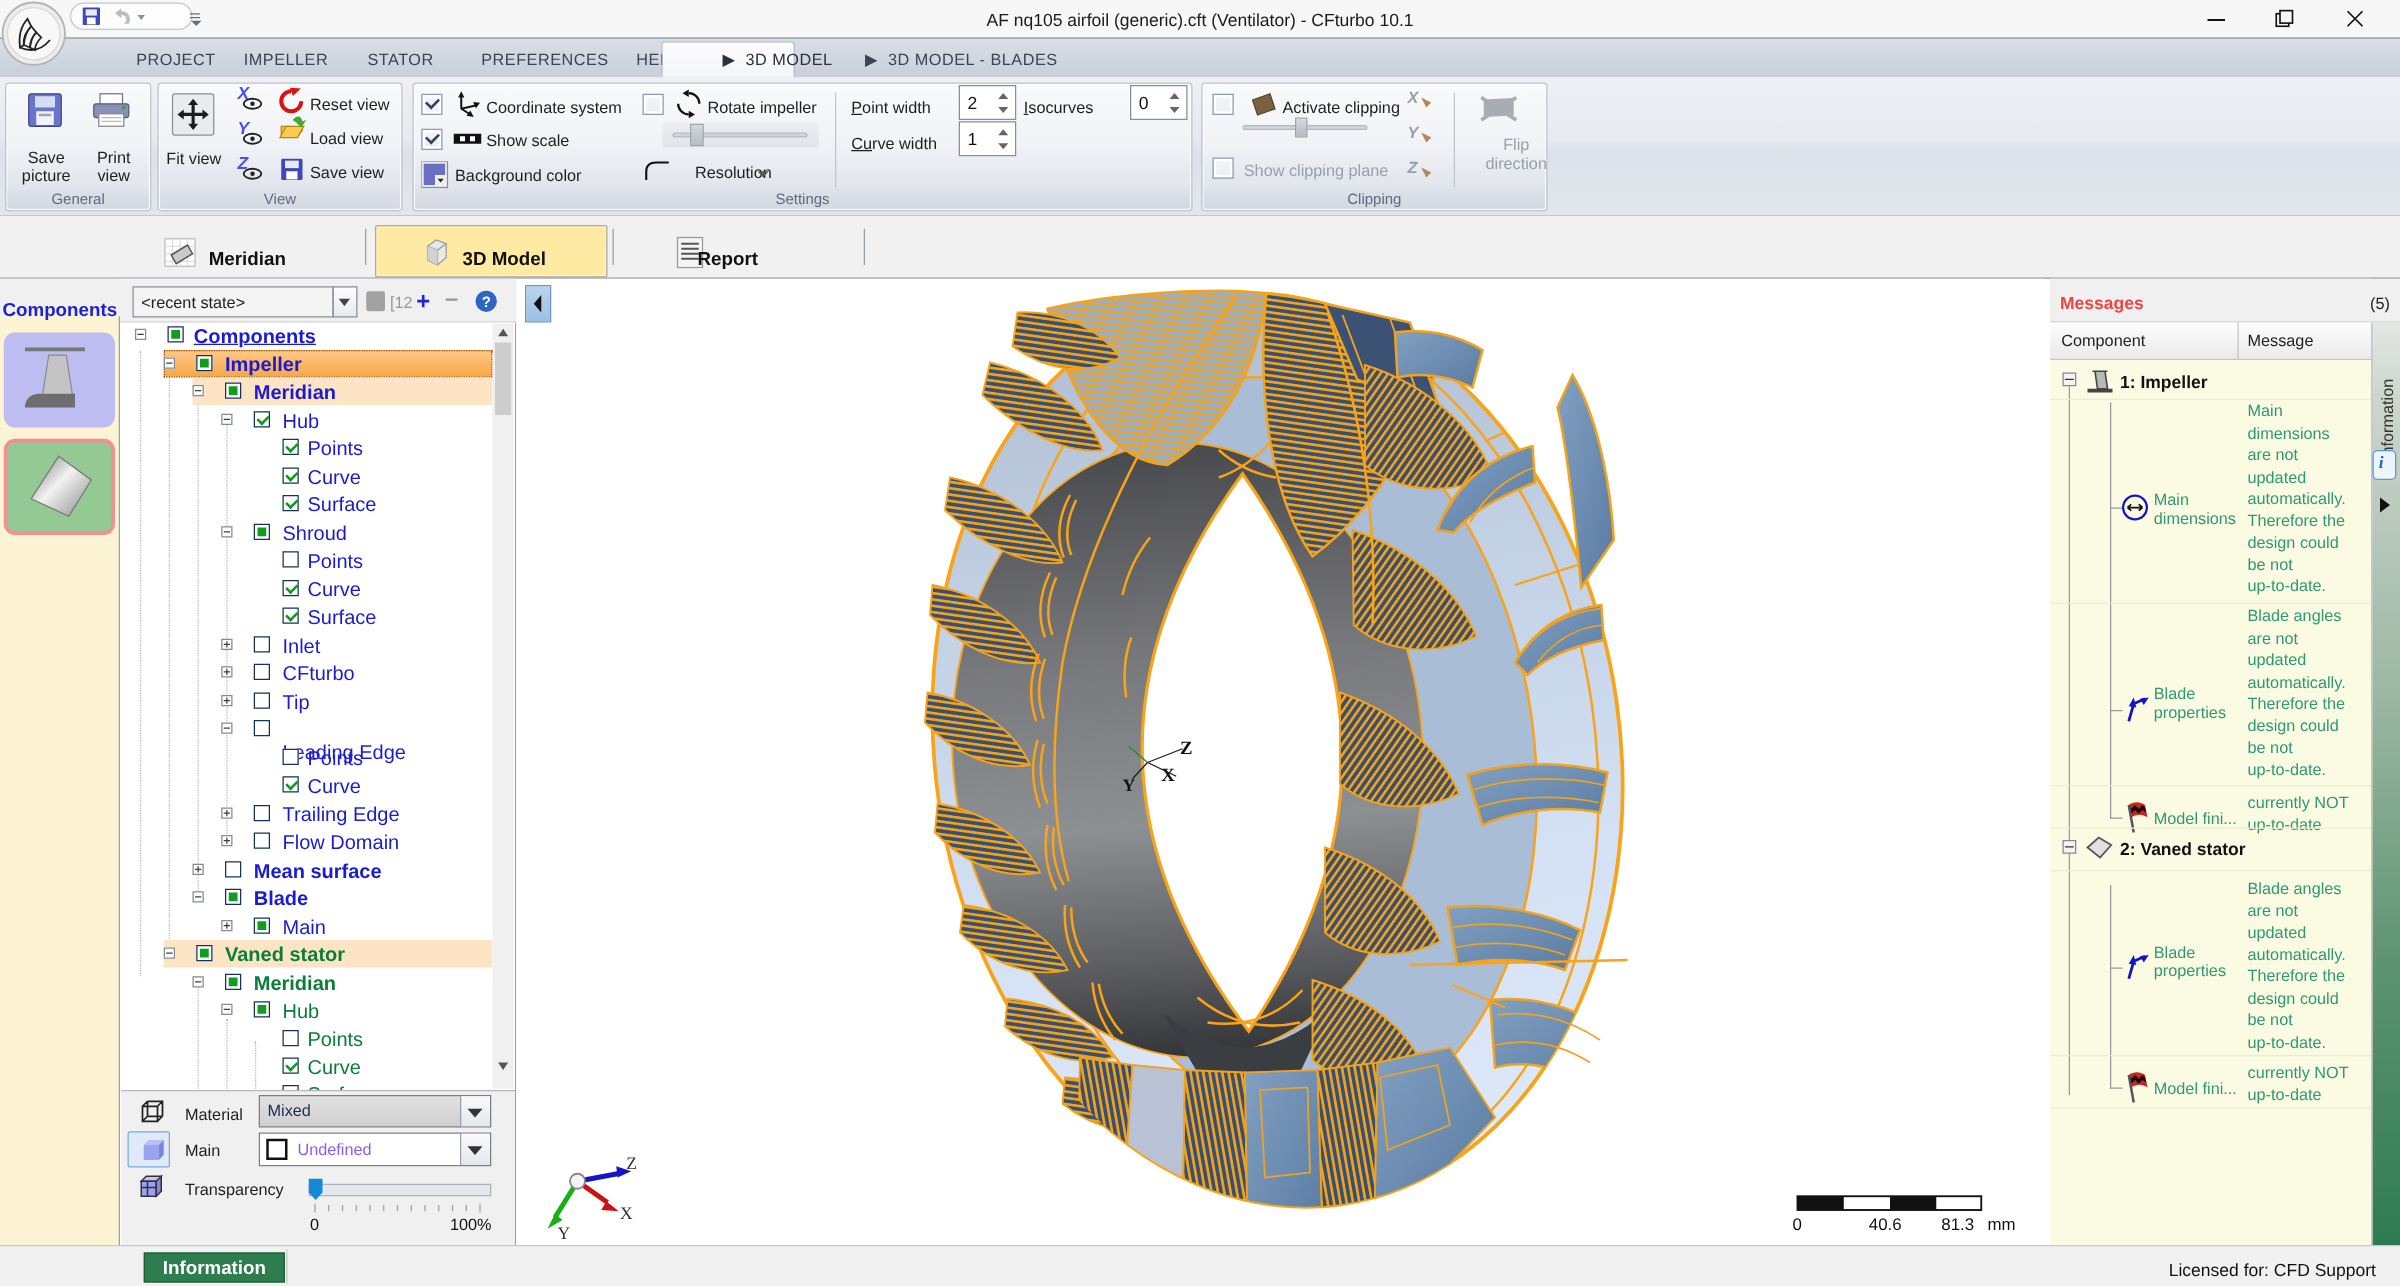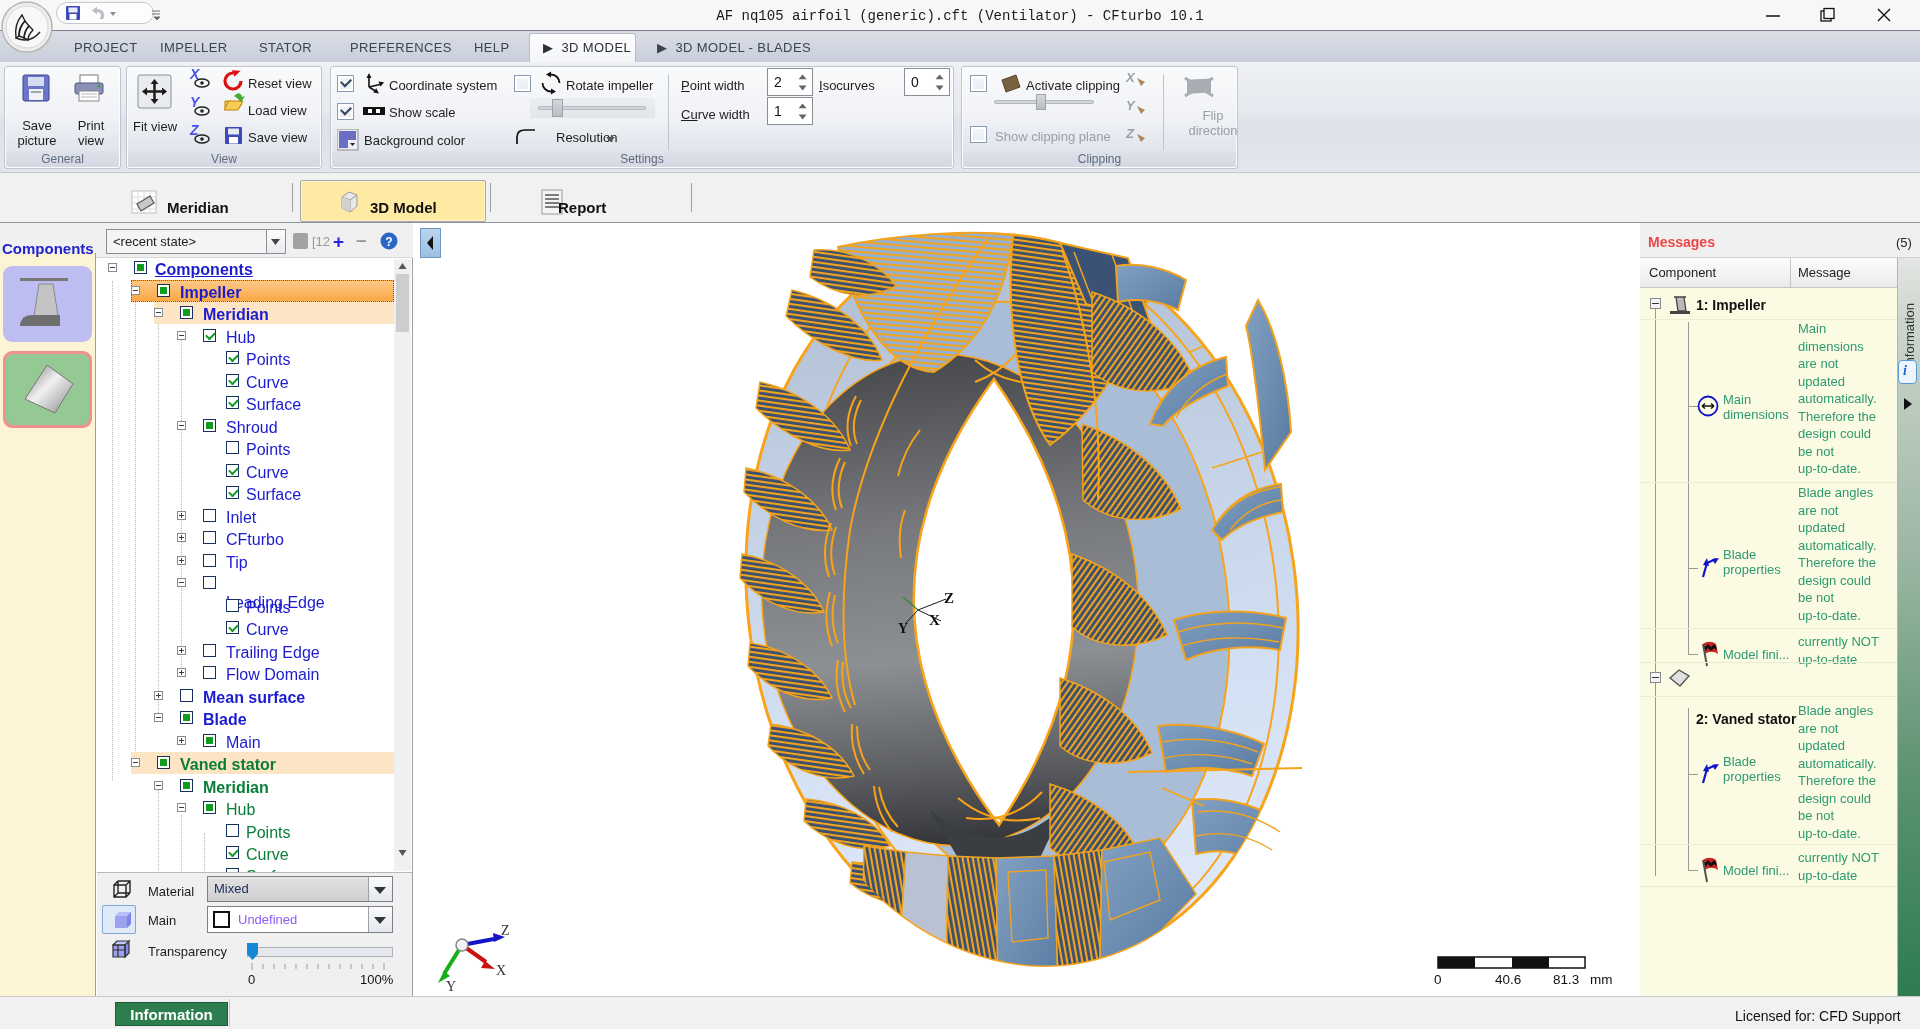--- a/index.html
+++ b/index.html
@@ -1,21 +1,21 @@
 <!DOCTYPE html>
 <html><head>
 <meta charset="utf-8">
 <style>
 *{margin:0;padding:0;box-sizing:border-box;}
 html,body{width:1920px;height:1029px;overflow:hidden;font-family:"Liberation Sans",sans-serif;background:#fff;}
 .abs{position:absolute;}
 #titlebar{position:absolute;left:0;top:0;width:1920px;height:31px;background:#f7f7f7;border-bottom:1px solid #7a7f87;}
-#title{position:absolute;left:0;top:8px;width:1920px;text-align:center;font-size:14px;color:#1a1a1a;font-family:Liberation Mono, monospace;}
+#title{position:absolute;left:0;top:8px;width:1920px;text-align:center;font-size:14px;color:#1a1a1a;}
 #menurow{position:absolute;left:0;top:31px;width:1920px;height:31px;background:linear-gradient(#d9dee6,#c9cfda);}
-.mtab{position:absolute;top:40px;font-size:13px;color:#3d4450;letter-spacing:.4px;}
+.mtab{position:absolute;top:40px;font-size:13px;color:#3d4450;letter-spacing:.4px;margin-left:35px;}
 #ribbon{position:absolute;left:0;top:62px;width:1920px;height:111px;background:linear-gradient(#eef0f4 0%,#e6e9ef 45%,#dde1e9 55%,#e3e6ed 100%);border-bottom:1px solid #c3c7cf;}
 .rgroup{position:absolute;top:66px;height:103px;background:linear-gradient(#f9fafb 0%,#f0f2f6 50%,#e4e7ee 75%,#dfe3ea 100%);border:1px solid #bfc4cd;border-radius:3px;box-shadow:inset 0 0 0 1px #fdfdfe;}
 .rcap{position:absolute;left:1px;right:1px;bottom:1px;height:16px;background:linear-gradient(#dfe2ea,#d4d8e2);color:#5f6b7d;font-size:12px;text-align:center;border-radius:0 0 3px 3px;line-height:16px;}
 .rlbl{position:absolute;font-size:13px;color:#1e1e1e;}
 .glbl{position:absolute;font-size:13px;color:#9aa0a8;}
 .spin{position:absolute;width:46px;height:28px;background:#fff;border:1px solid #898e96;font-size:14px;color:#111;}
 .spin span{position:absolute;left:6px;top:5px;}
 .spud{position:absolute;right:3px;top:3px;width:12px;height:22px;}
 .cb16{position:absolute;width:17px;height:17px;background:linear-gradient(#f4f6f8,#e9edf2);border:1px solid #8a9cb2;box-shadow:inset 0 0 0 2px #fff;}
 .chk:after{content:"";position:absolute;left:3px;top:2px;width:8px;height:5px;border-left:2.5px solid #31415e;border-bottom:2.5px solid #31415e;transform:rotate(-45deg);}
@@ -693,21 +693,21 @@
   <path d="M7 4 L11 26" stroke="#555" stroke-width="2"></path>
  </svg>
  <div class="abs msggreen" style="left:83px;top:359px;">Model fini...</div>
  <div class="abs msggreen" style="left:158px;top:345px;line-height:17.5px;">currently NOT<br>up-to-date</div>
  <div class="mrow-sep" style="top:374px;"></div>
  <div class="abs" style="left:10px;top:384px;width:11px;height:11px;background:#f4f4f4;border:1px solid #888;"></div>
  <div class="abs" style="left:12px;top:389px;width:7px;height:1px;background:#333;"></div>
  <svg class="abs" style="left:26px;top:378px;" width="26" height="26">
       <path d="M4 12 L13 4 L23 10 L14 20 Z" fill="#e0e0e0" stroke="#555" stroke-width="1.4"></path>
     </svg>
- <div class="abs" style="left:56px;top:383px;font-weight:bold;color:#111;font-size:14px;margin-top:40px;">2: Vaned stator</div>
+ <div class="abs" style="left:56px;top:383px;font-weight:bold;color:#111;font-size:14px;">2: Vaned stator</div>
  <div class="mrow-sep" style="top:408px;"></div>
  <div class="abs" style="left:48px;top:486px;width:10px;height:1px;background:#999;"></div>
  <svg class="abs" style="left:58px;top:474px;" width="24" height="24">
       <path d="M5 21 L9 7 M9 7 L18 3" stroke="#1515c8" stroke-width="2.2" fill="none"></path>
       <path d="M9 2 l2 8 -6 -1 z" fill="#1515c8"></path>
       <path d="M21 2 l-7 1 3 5 z" fill="#1515c8"></path>
     </svg>
  <div class="abs msggreen" style="left:83px;top:466px;">Blade<br>properties</div>
  <div class="abs msggreen" style="left:158px;top:414px;line-height:17.5px;">Blade angles<br>are not<br>updated<br>automatically.<br>Therefore the<br>design could<br>be not<br>up-to-date.</div>
  <div class="mrow-sep" style="top:556px;"></div>

